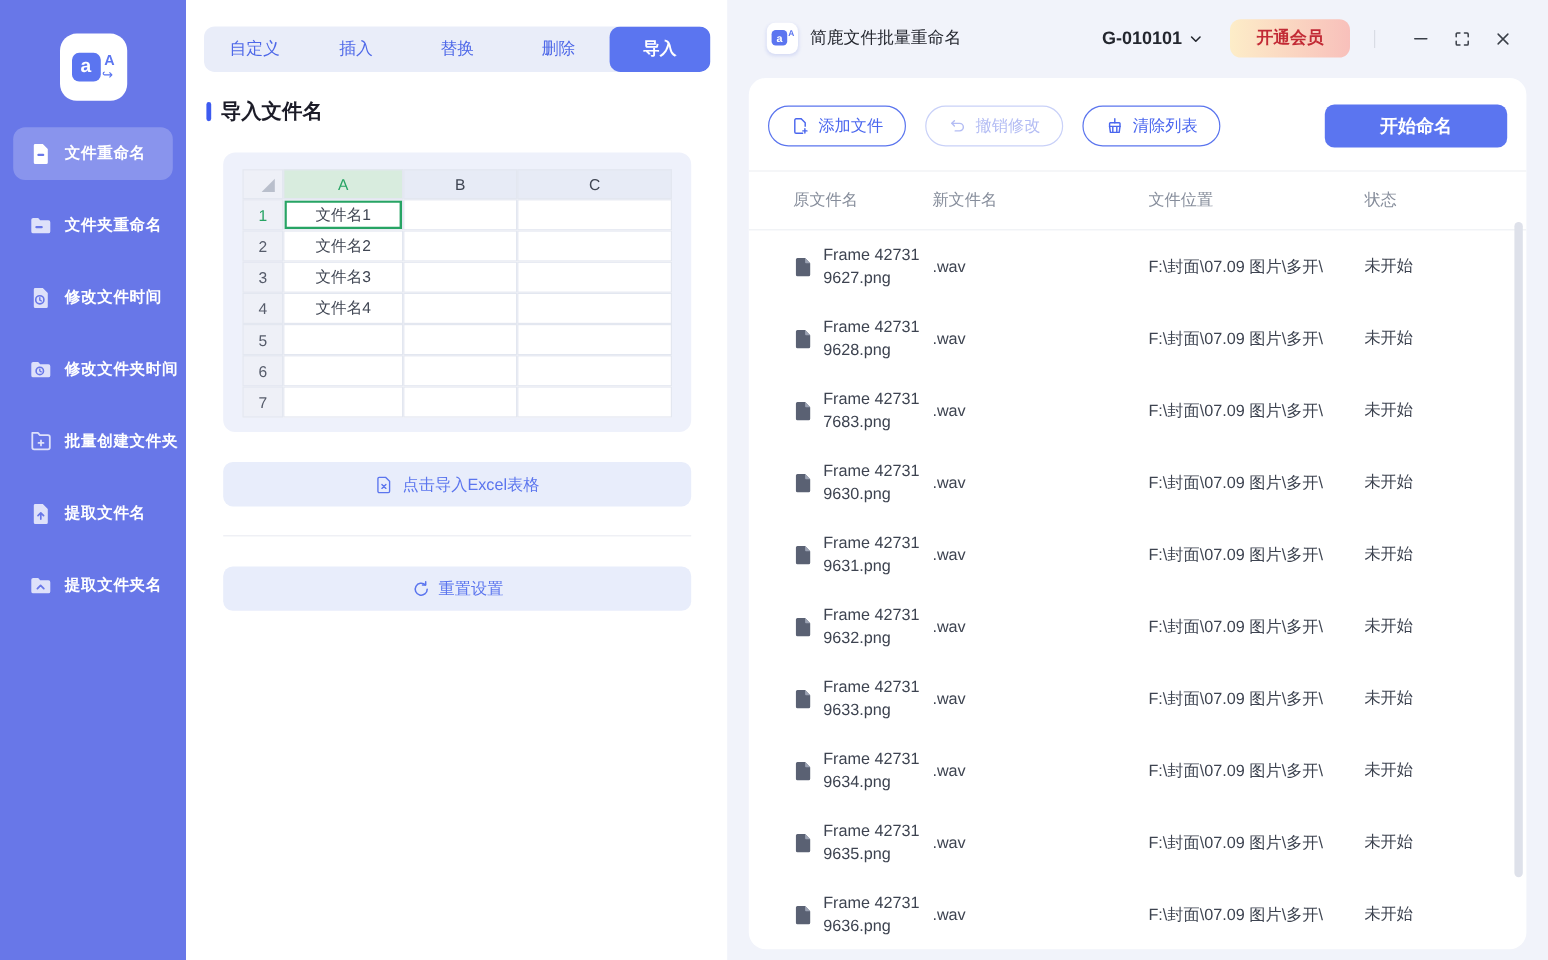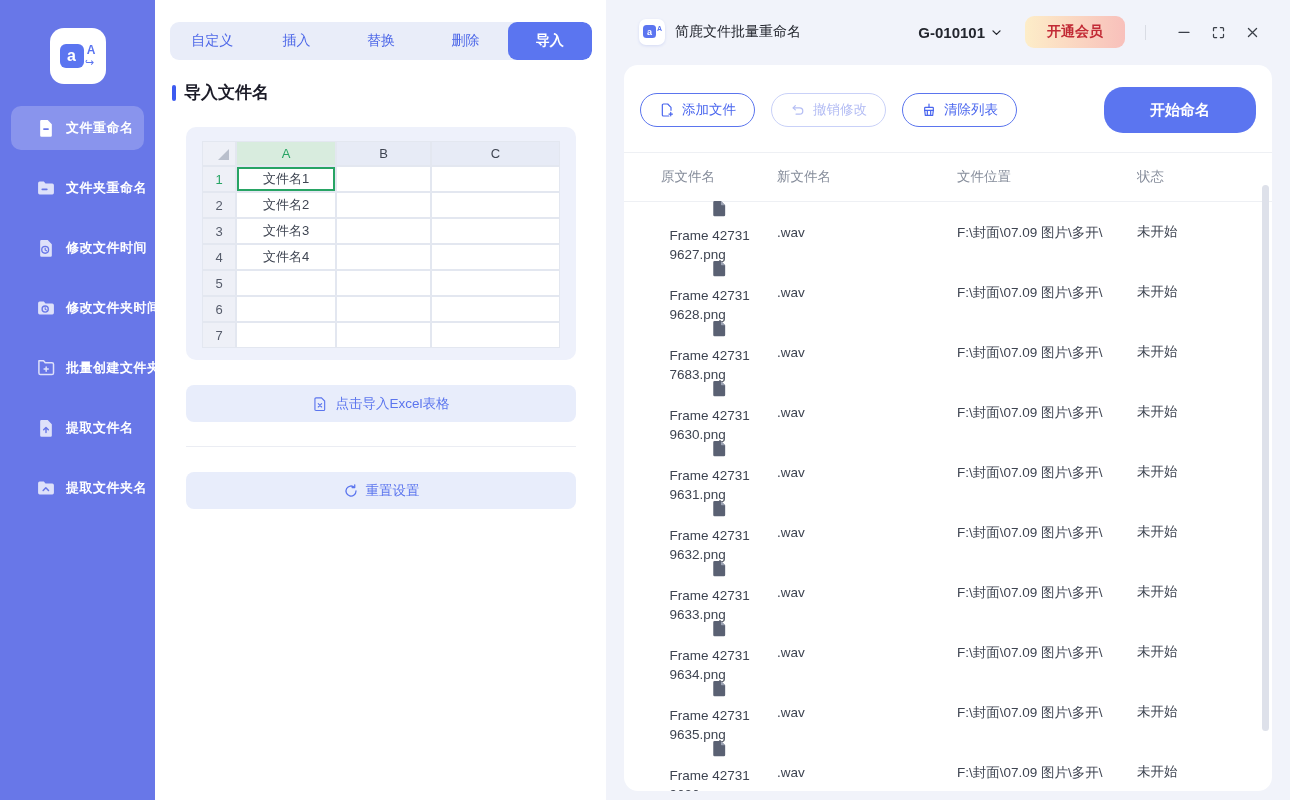--- a/index.html
+++ b/index.html
@@ -7,21 +7,21 @@
   body { font-family:"Liberation Sans","DejaVu Sans",sans-serif; display:flex; background:#F1F3FA; color:#3F4552; }
   svg { display:block; }
 
   
   .sidebar { width:155px; height:800px; background:#6877E8; flex-shrink:0; }
   .logo { width:56px; height:56px; background:#FFFFFF; border-radius:14px; margin:28px auto 0; position:relative; }
   .logo .lg-a { position:absolute; left:10px; top:16px; width:24px; height:24px; background:#5B75F0; border-radius:6px; color:#fff; font-weight:bold; font-size:16px; display:flex; align-items:center; justify-content:center; }
   .logo .lg-A { position:absolute; right:10px; top:15px; color:#5B75F0; font-weight:bold; font-size:12px; }
   .logo .lg-arrow { position:absolute; right:11px; top:28px; color:#5B75F0; font-size:11px; transform:scaleX(-1); }
   .nav { margin-top:22px; }
-  .nav-item { display:flex; align-items:center; height:44px; margin:0 11px 16px; padding-left:25px; border-radius:10px; color:#FFFFFF; cursor:pointer; }
+  .nav-item { display:flex; align-items:center; height:44px; margin:0 11px 16px; padding-left:13px; border-radius:10px; color:#FFFFFF; cursor:pointer; }
   .nav-item.active { background:rgba(255,255,255,0.22); }
   .nav-icon { width:20px; height:20px; margin-right:10px; color:rgba(255,255,255,0.78); }
   .nav-item.active .nav-icon { color:#FFFFFF; }
   .nav-label { font-size:13px; font-weight:bold; letter-spacing:0.5px; white-space:nowrap; }
 
   
   .middle { width:451px; height:800px; background:#FFFFFF; flex-shrink:0; padding:22px 14px 0 15px; }
   .tabbar { display:flex; background:#E9EDF9; border-radius:9px; height:38px; overflow:hidden; }
   .tab { flex:1; display:flex; align-items:center; justify-content:center; font-size:14px; color:#4E68E8; cursor:pointer; }
   .tab.active { background:#5B75F0; color:#FFFFFF; border-radius:9px; font-weight:bold; }
@@ -65,29 +65,29 @@
   .version { display:flex; align-items:center; gap:5px; font-size:15px; font-weight:bold; color:#23262E; cursor:pointer; }
   .version svg { color:#23262E; }
   .member-btn { margin-left:22px; width:100px; height:32px; border:none; border-radius:9px; background:linear-gradient(90deg,#FDEDC8,#F8C0BB); color:#C22A35; font-size:14px; font-weight:bold; cursor:pointer; font-family:inherit; }
   .win-divider { width:1px; height:15px; background:#D9DCE4; margin:0 16px 0 20px; }
   .win-btn { width:24px; height:24px; display:flex; align-items:center; justify-content:center; color:#3A3F48; cursor:pointer; margin-left:10px; background:none; border:none; }
 
   .card { background:#FFFFFF; border-radius:14px; margin:1px 18px 9px; height:726px; position:relative; overflow:hidden; }
   .toolbar { display:flex; align-items:center; padding:22px 16px 0; gap:16px; }
   .pill-btn { height:34px; border-radius:17px; border:1px solid #5B75EE; background:#fff; color:#4A66EE; font-size:13.5px; padding:0 18px; display:flex; align-items:center; gap:7px; cursor:pointer; font-family:inherit; }
   .pill-btn.disabled { border-color:#C9D1F8; color:#B4BDF4; }
-  .primary-btn { margin-left:auto; width:152px; height:46px; background:#5B75F0; border:none; border-radius:19px; color:#FFFFFF; font-size:15px; font-weight:bold; cursor:pointer; font-family:inherit; }
+  .primary-btn { margin-left:auto; width:152px; height:36px; background:#5B75F0; border:none; border-radius:8px; color:#FFFFFF; font-size:15px; font-weight:bold; cursor:pointer; font-family:inherit; }
 
   .thead { display:flex; align-items:center; height:50px; margin-top:19px; border-top:1px solid #EEF0F4; border-bottom:1px solid #EEF0F4; font-size:13.5px; color:#868D9B; }
   .c1 { width:153px; padding-left:37px; flex-shrink:0; }
   .c2 { width:180px; flex-shrink:0; }
   .c3 { width:180px; flex-shrink:0; }
   .c4 { flex:1; }
   .frow { display:flex; align-items:center; height:60px; font-size:13.5px; color:#3D4350; }
-  .frow .c1 { display:flex; align-items:center; padding-left:38px; gap:9px;flex-direction:column; }
+  .frow .c1 { display:flex; align-items:center; padding-left:38px; gap:9px; }
   .ficon { color:#5A6173; flex-shrink:0; }
   .fname { width:100px; line-height:19px; }
   .floc { width:157px; line-height:19px; word-break:break-all; }
   .scroll-thumb { position:absolute; right:3px; top:120px; width:7px; height:546px; background:#DEE1EA; border-radius:4px; }
 </style>
 </head>
 <body>
 
 <aside class="sidebar">
   <div class="logo">

